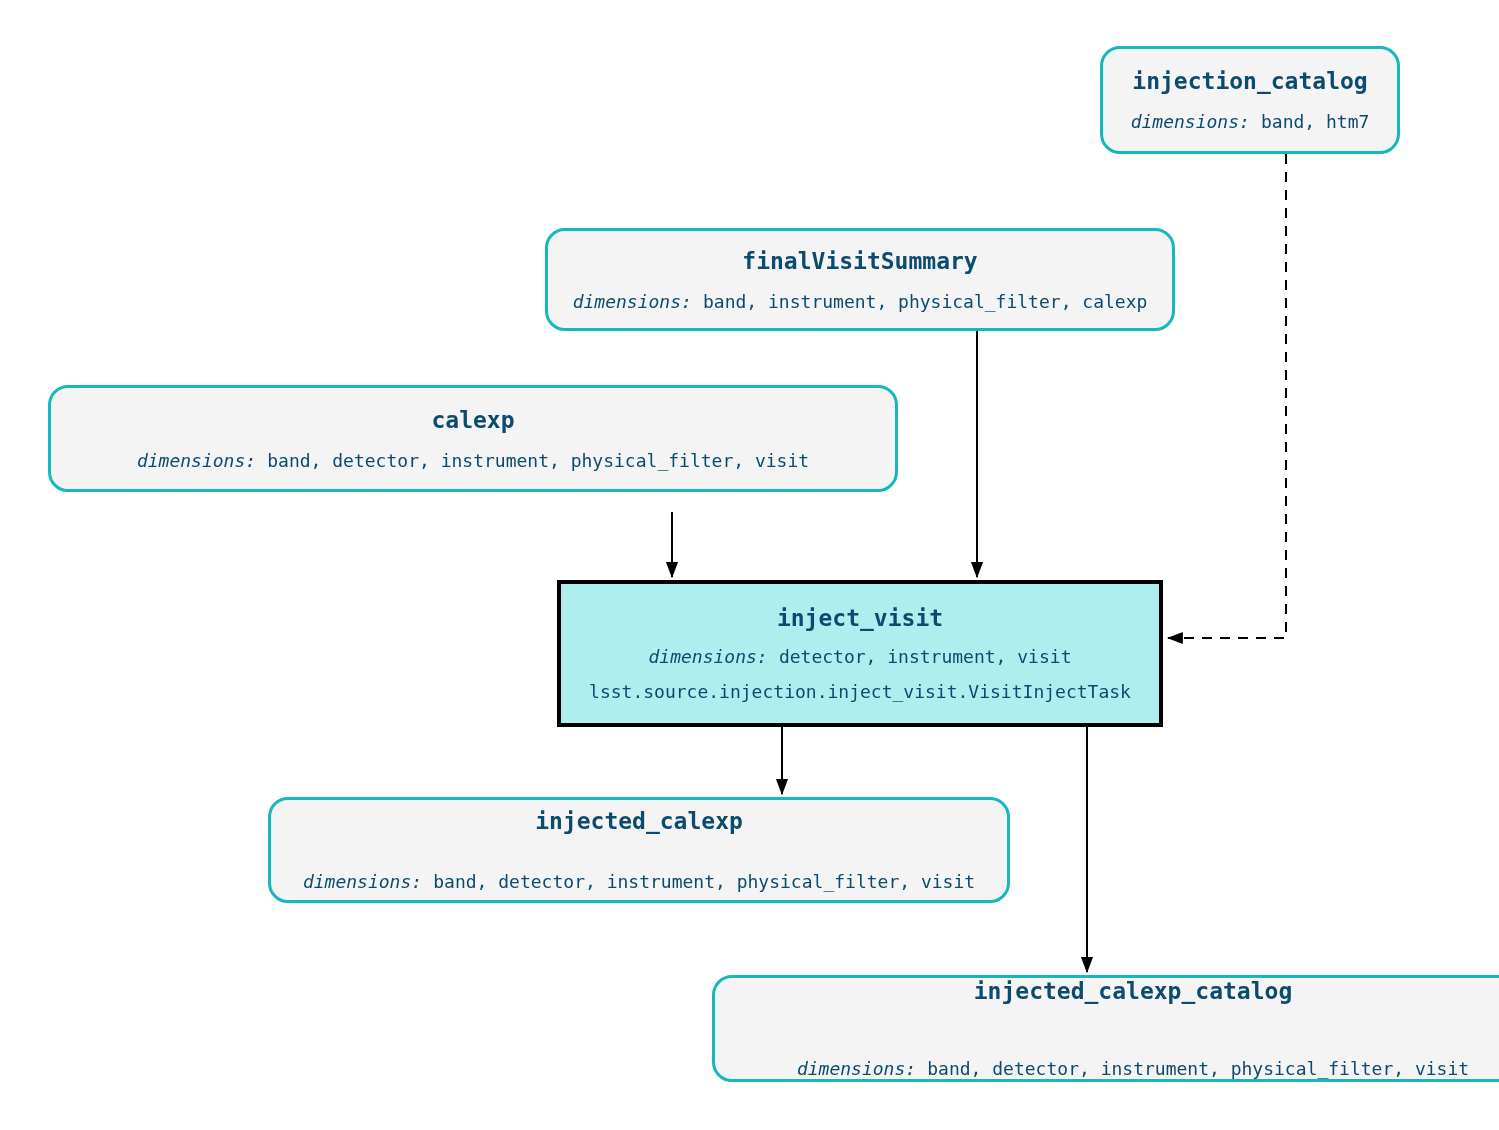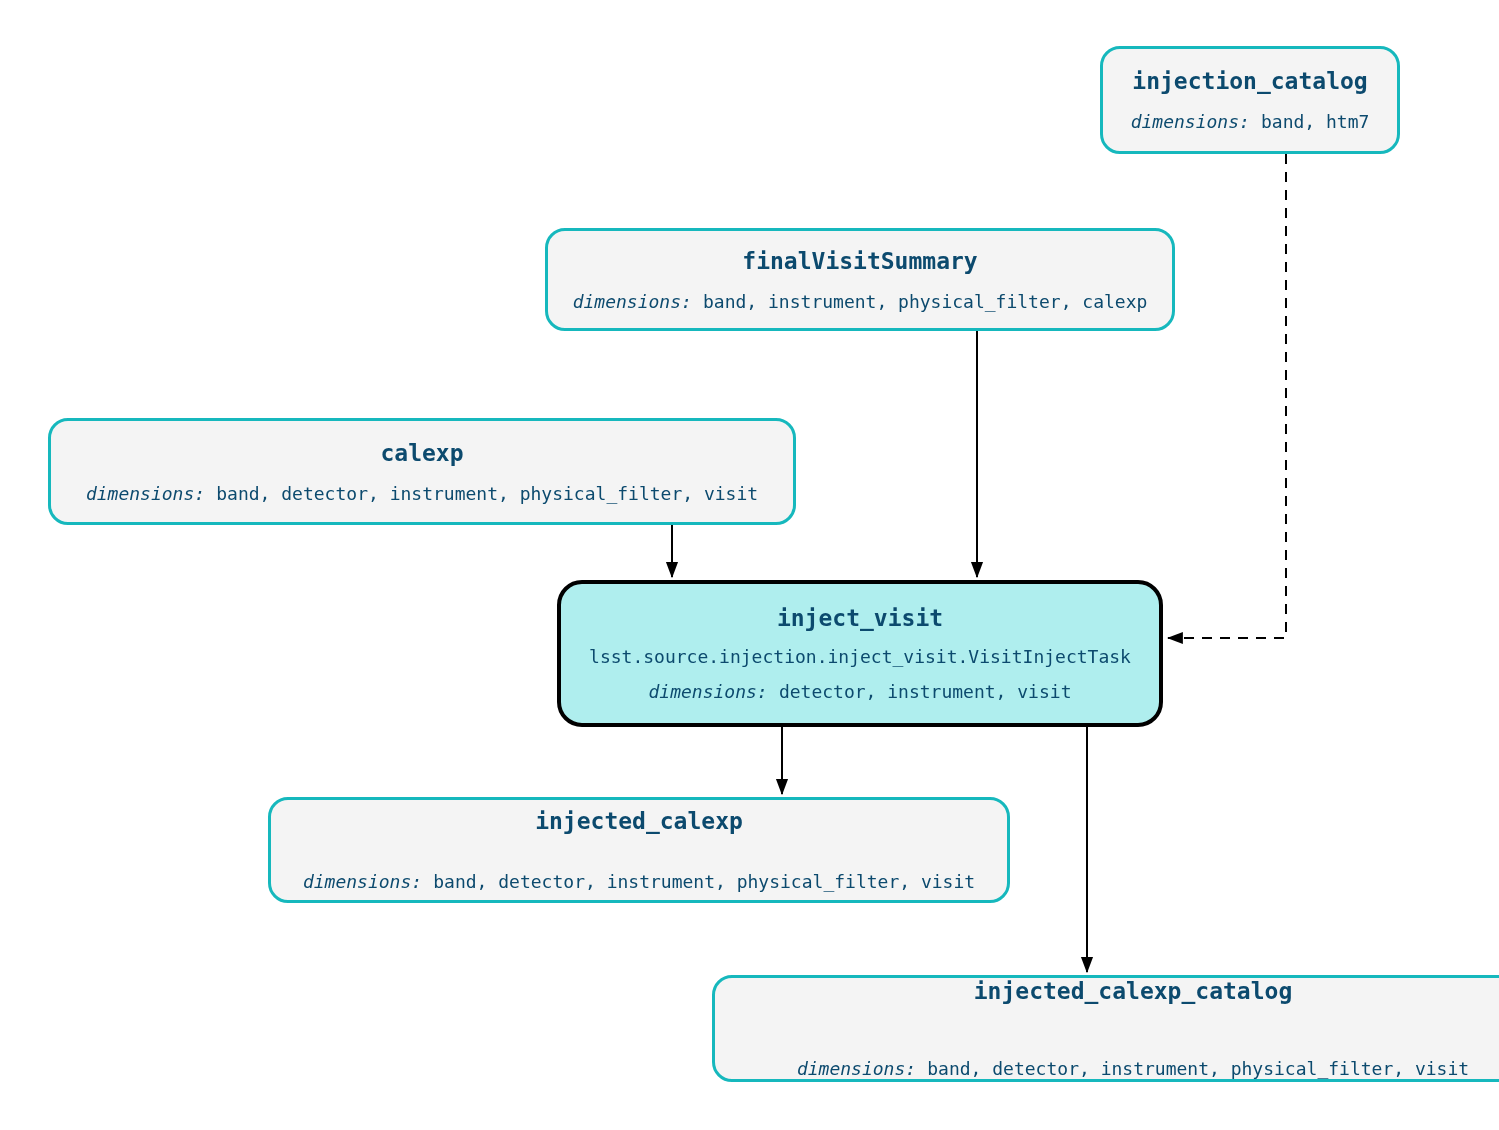--- a/index.html
+++ b/index.html
@@ -74,29 +74,29 @@
   <div class="node dataset" style="left:1100px; top:46px; width:300px; height:108px;">
     <div class="node-title">injection_catalog</div>
     <div class="node-line"><span class="dims-label">dimensions:</span><span class="dims-value">band, htm7</span></div>
   </div>
 
   <div class="node dataset" style="left:545px; top:228px; width:630px; height:103px;">
     <div class="node-title">finalVisitSummary</div>
     <div class="node-line"><span class="dims-label">dimensions:</span><span class="dims-value">band, instrument, physical_filter, calexp</span></div>
   </div>
 
-  <div class="node dataset" style="left:48px; top:418px; width:748px; height:107px;">
+  <div class="node dataset" style="left:48px; top:385px; width:850px; height:107px;">
     <div class="node-title">calexp</div>
     <div class="node-line"><span class="dims-label">dimensions:</span><span class="dims-value">band, detector, instrument, physical_filter, visit</span></div>
   </div>
 
-  <div class="node task" style="left:557px; top:580px; width:606px; height:147px; gap:14px;border-radius:25px;">
+  <div class="node task" style="left:557px; top:580px; width:606px; height:147px; gap:14px;">
     <div class="node-title">inject_visit</div>
+    <div class="node-line"><span class="dims-label">dimensions:</span><span class="dims-value">detector, instrument, visit</span></div>
     <div class="node-line">lsst.source.injection.inject_visit.VisitInjectTask</div>
-    <div class="node-line"><span class="dims-label">dimensions:</span><span class="dims-value">detector, instrument, visit</span></div>
   </div>
 
   <div class="node dataset" style="left:268px; top:797px; width:742px; height:106px;gap:36px;">
     <div class="node-title">injected_calexp</div>
     <div class="node-line"><span class="dims-label">dimensions:</span><span class="dims-value">band, detector, instrument, physical_filter, visit</span></div>
   </div>
 
   <div class="node dataset" style="left:712px; top:975px; width:842px; height:107px;justify-content:space-between;">
     <div class="node-title">injected_calexp_catalog</div>
     <div class="node-line"><span class="dims-label">dimensions:</span><span class="dims-value">band, detector, instrument, physical_filter, visit</span></div>

